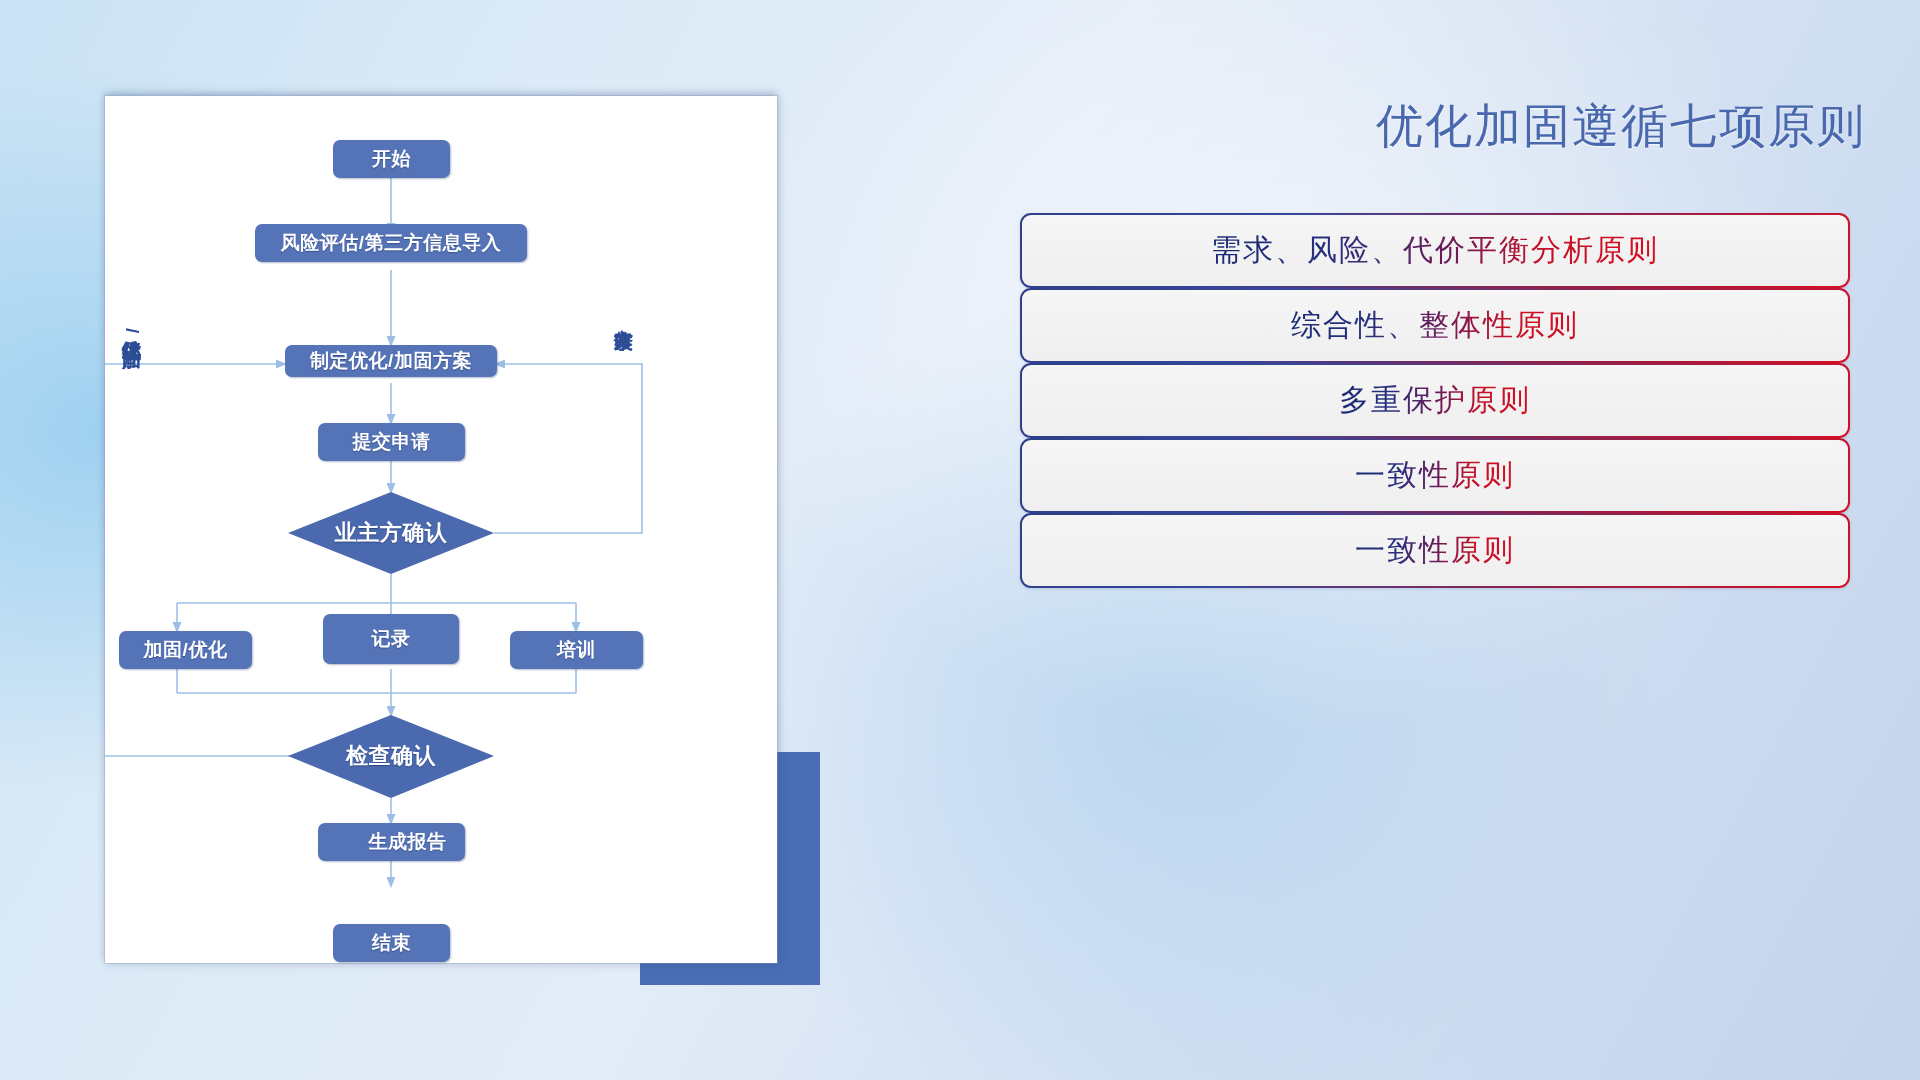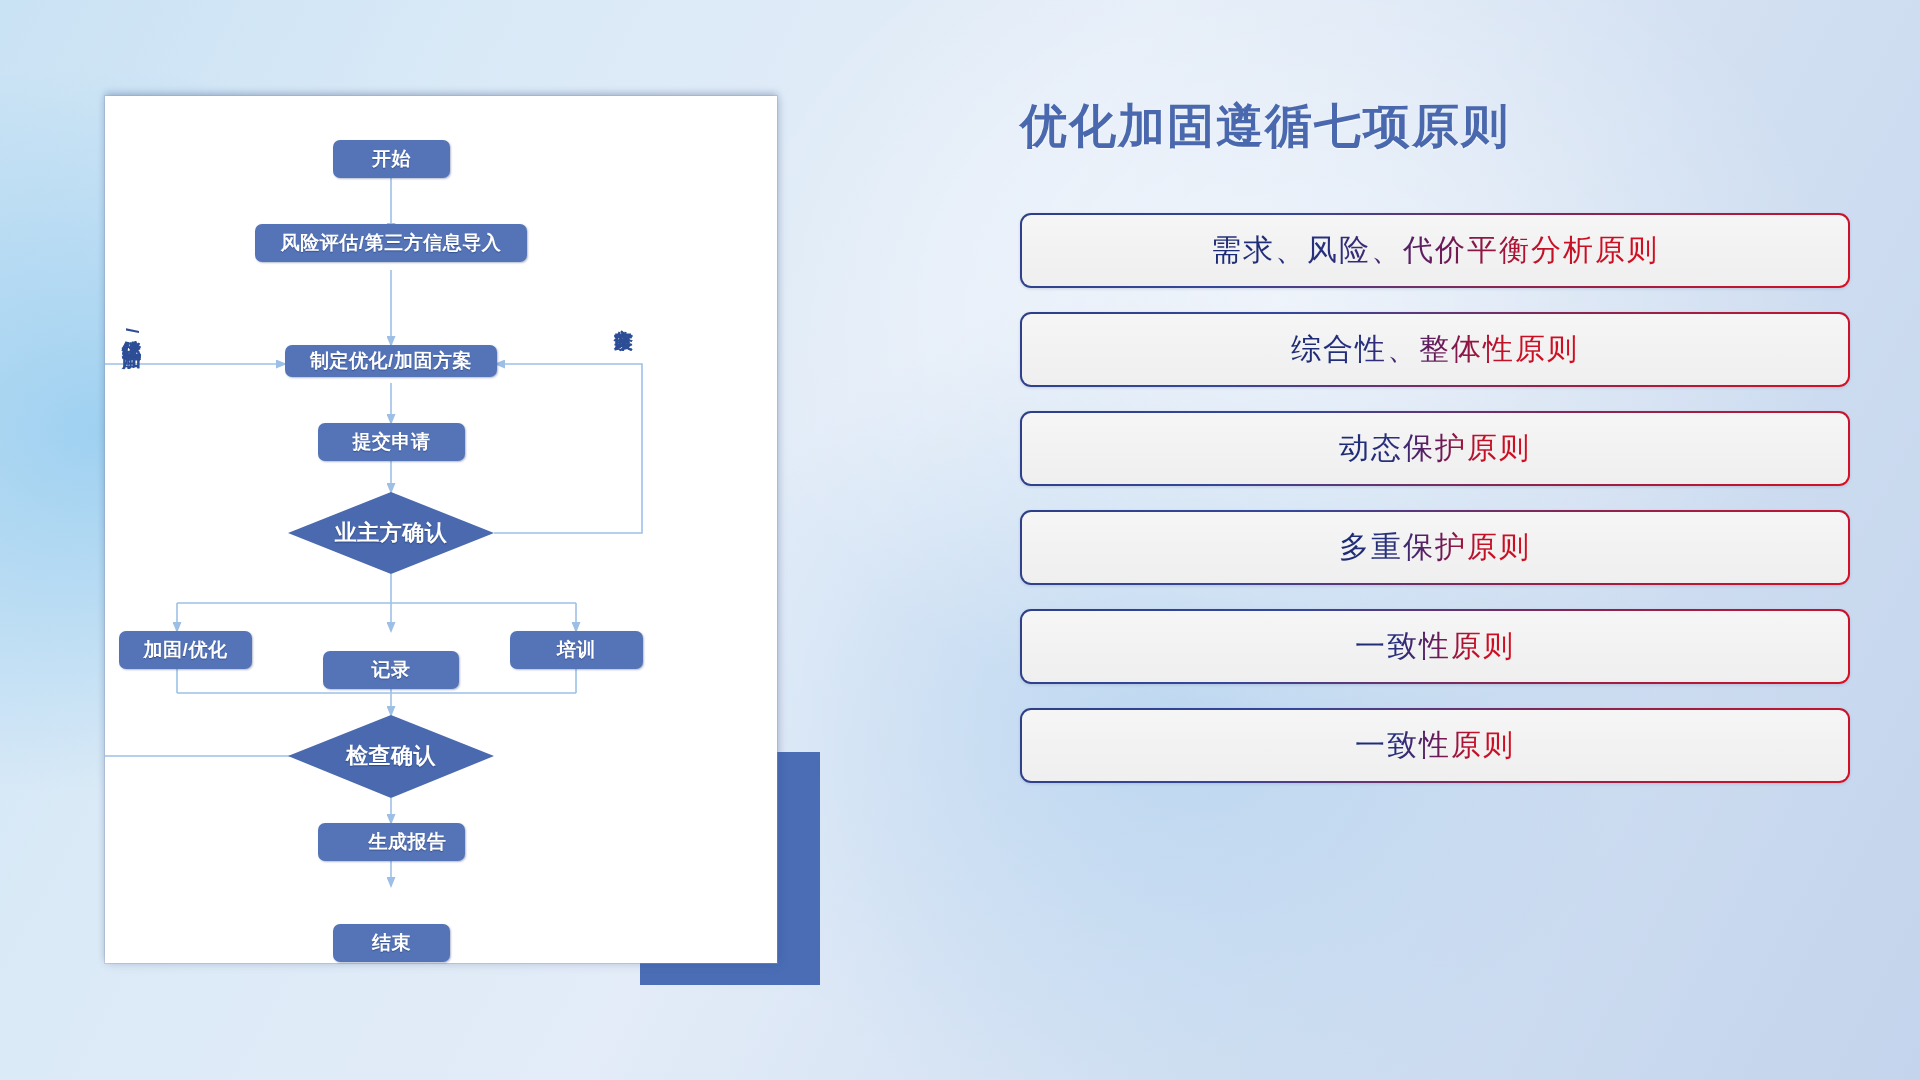--- a/index.html
+++ b/index.html
@@ -93,42 +93,42 @@
   #right-panel {
     position: absolute;
     left: 1020px;
     top: 95px;
     width: 830px;
     height: 900px;
   }
 
   #panel-title {
     position: absolute;
-    left: 0;
+    left: 16px;
     top: 0;
     width: 830px;
-    text-align: left;
+    text-align: right;
     font-size: 47px;
-    font-weight: bold;
+    font-weight: normal;
     color: #4a68ad;
     letter-spacing: 2px;
     text-shadow: 0 1px 2px rgba(255,255,255,0.75);
   }
 
   #pill-list {
     position: absolute;
     left: 0;
     top: 118px;
     width: 830px;
   }
 
   .pill {
     position: relative;
     height: 75px;
-    margin-bottom: 24px;
+    margin-bottom: 0;
     border-radius: 11px;
     background: linear-gradient(180deg, #f6f6f6 0%, #f2f2f2 50%, #eeeeee 100%);
     display: flex;
     align-items: center;
     justify-content: center;
     border: 2px solid transparent;
     background-origin: border-box;
     background-clip: padding-box, border-box;
     background-image:
       linear-gradient(180deg, #f6f6f6 0%, #f2f2f2 50%, #efefef 100%),
@@ -207,21 +207,21 @@
     <div class="flow-node flow-box" style="left:150px; top:128px; width:272px; height:38px;">风险评估/第三方信息导入</div>
 
     <div class="flow-node flow-box" style="left:180px; top:249px; width:212px; height:32px;">制定优化/加固方案</div>
 
     <div class="flow-node flow-box" style="left:213px; top:327px; width:147px; height:38px;">提交申请</div>
 
     <div class="flow-node flow-diamond-label" style="left:183px; top:418px; width:206px; height:38px;">业主方确认</div>
 
     <div class="flow-node flow-box" style="left:14px; top:535px; width:133px; height:38px;">加固/优化</div>
 
-    <div class="flow-node flow-box" style="left:218px; top:555px; width:136px; height:38px;">记录</div>
+    <div class="flow-node flow-box" style="left:218px; top:518px; width:136px; height:50px;">记录</div>
 
     <div class="flow-node flow-box" style="left:405px; top:535px; width:133px; height:38px;">培训</div>
 
     <div class="flow-node flow-diamond-label" style="left:183px; top:641px; width:206px; height:38px;">检查确认</div>
 
     <div class="flow-node flow-box" style="left:213px; top:727px; width:147px; height:38px;padding-left:32px;">生成报告</div>
 
     <div class="flow-node flow-box" style="left:228px; top:828px; width:117px; height:38px;">结束</div>
 
     <div class="side-label slashed" style="left:16px; top:228px;">继续优化/加固</div>
@@ -236,23 +236,20 @@
     <div id="pill-list">
 
       <div class="pill">
         <span class="pill-text">需求、风险、代价平衡分析原则</span>
       </div>
 
       <div class="pill">
         <span class="pill-text">综合性、整体性原则</span>
       </div>
 
-      <div class="pill">
-        <span class="pill-text">动态保护原则</span>
-      </div>
 
       <div class="pill">
         <span class="pill-text">多重保护原则</span>
       </div>
 
       <div class="pill">
         <span class="pill-text">一致性原则</span>
       </div>
 
 

